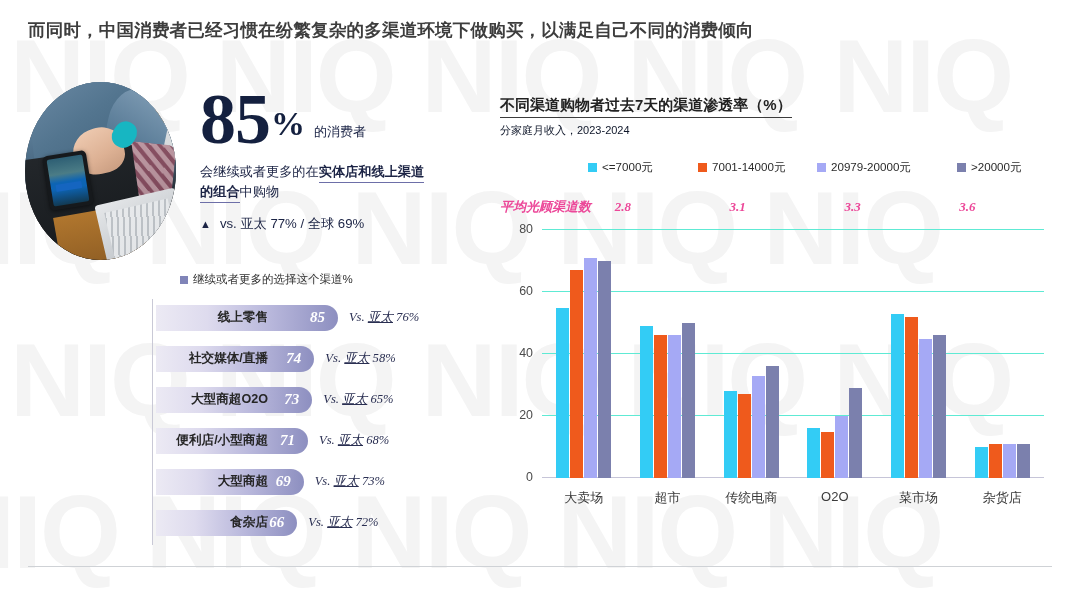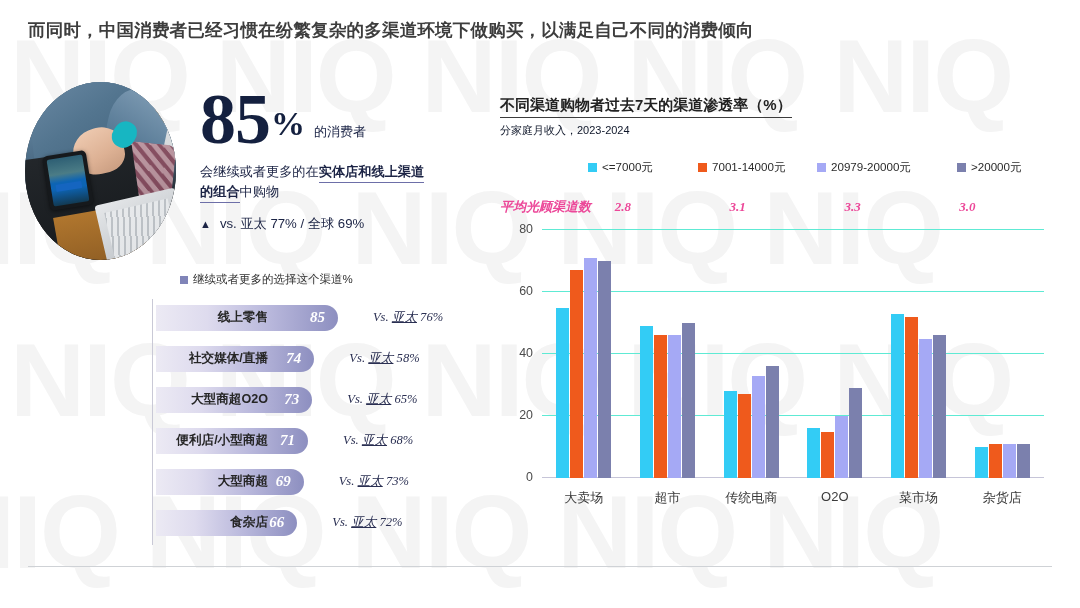--- a/index.html
+++ b/index.html
@@ -225,21 +225,21 @@
   .hbar-label {
     position: absolute;
     left: 0;
     width: 116px;
     text-align: right;
     font-size: 12.6px;
     font-weight: bold;
     color: #262626;
     white-space: nowrap;
   }
-  .hbar-row { position: relative; gap: 24px; }
+  .hbar-row { position: relative; }
   .hbar-bar {
     height: 26px;
     border-radius: 0 13px 13px 0;
     background: linear-gradient(90deg, #eceaf4 0%, #dedbee 28%, #b9b8dc 62%, #8d8fc0 100%);
     display: flex;
     align-items: center;
     justify-content: flex-end;
     padding-right: 13px;
     margin-left: 4px;
   }
@@ -525,21 +525,21 @@
           <span class="sw" style="background: rgb(123, 128, 173);"></span>
           <span>&gt;20000元</span>
         </div>
       </div>
 
     <div id="avg-row">
       <span id="avg-label">平均光顾渠道数</span>
     <span class="avg-val">2.8</span>
         <span class="avg-val">3.1</span>
         <span class="avg-val">3.3</span>
-        <span class="avg-val">3.0</span>
+        <span class="avg-val">3.6</span>
       </div>
 
     <div id="col-plot">
       <div id="col-grid">
           <div class="gl zero" style="bottom: 0%;">
             <span class="ytick">0</span>
           </div>
           <div class="gl" style="bottom: 25%;">
             <span class="ytick">20</span>
           </div>

